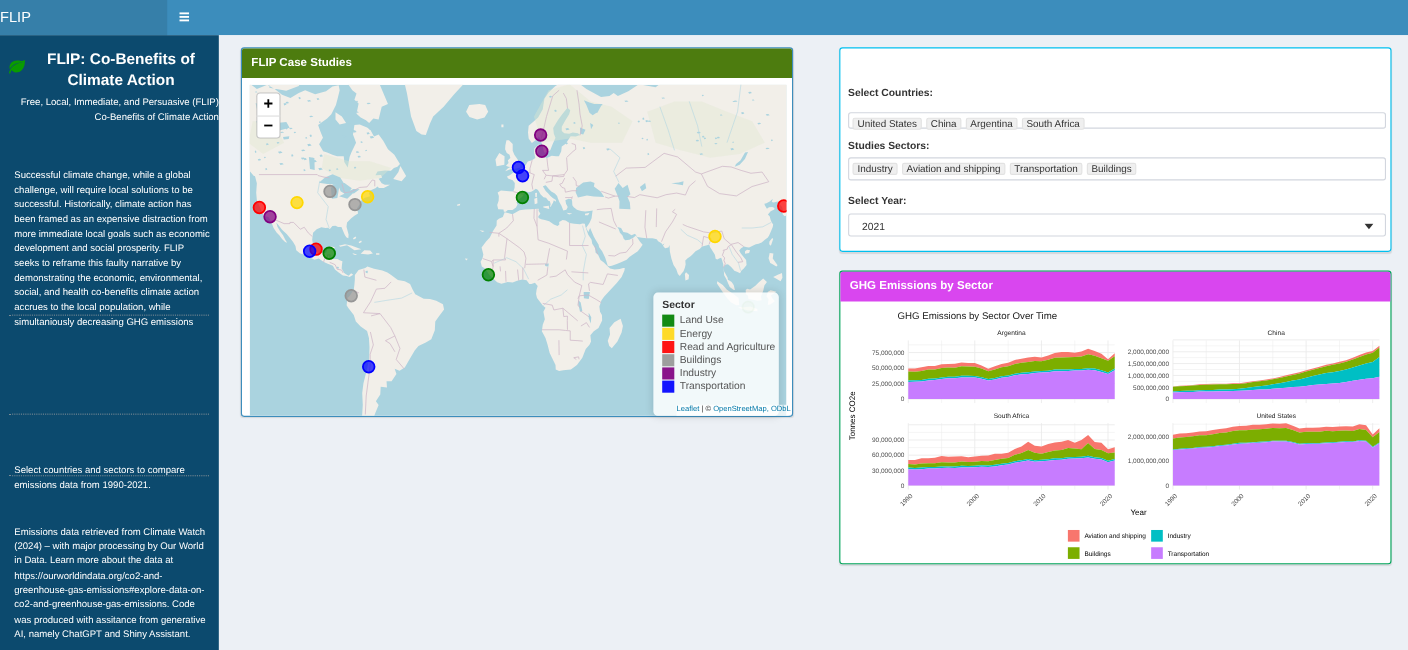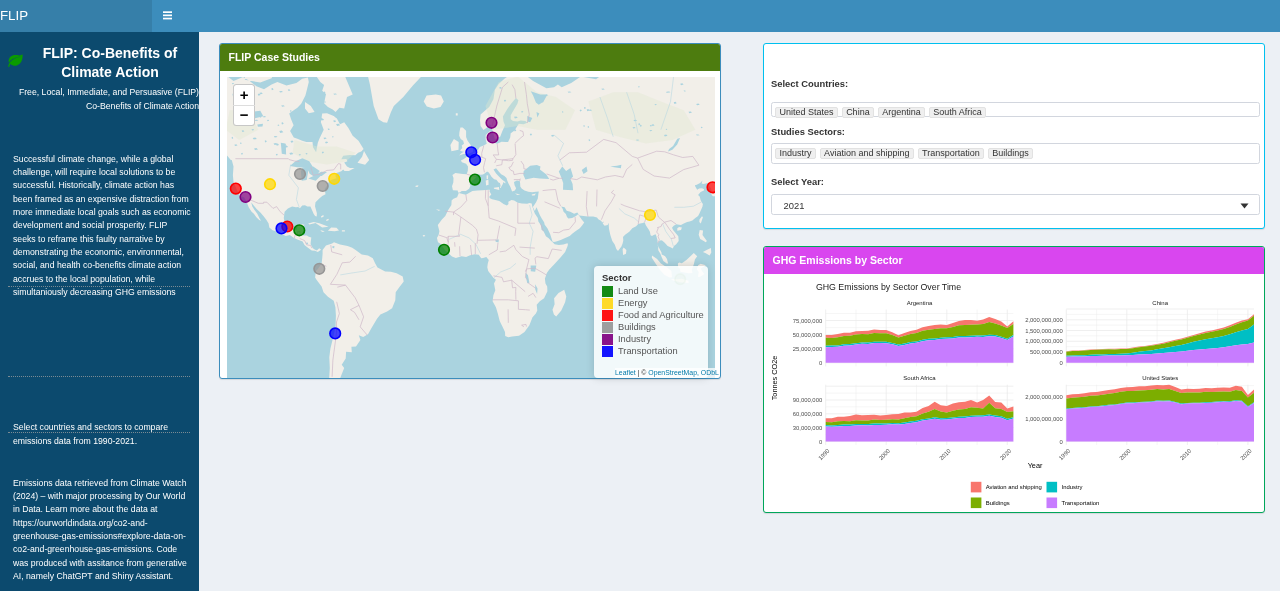--- a/index.html
+++ b/index.html
@@ -83,21 +83,21 @@
 <div class="abs" style="left:233.3px;top:105.3px;width:21.5px;border-top:1px solid #ddd"></div>
 <div class="abs" style="left:233.3px;top:105.3px;width:21.5px;height:21px;color:#000;font-size:15px;font-weight:bold;text-align:center;line-height:20px">−</div>
 
 <div class="abs" style="left:594px;top:266px;width:114px;height:112px;background:rgba(255,255,255,0.85);border-radius:4px;box-shadow:0 0 8px rgba(0,0,0,0.15)">
   <div style="position:absolute;left:8px;top:6px;font-weight:bold;font-size:9.5px;color:#333">Sector</div>
   <div style="position:absolute;left:8px;top:19.8px;width:11px;height:11px;background:#008000;opacity:0.92"></div>
     <div style="position:absolute;left:24px;top:19.6px;font-size:9.3px;color:#555;white-space:nowrap">Land Use</div>
     <div style="position:absolute;left:8px;top:31.9px;width:11px;height:11px;background:#ffd716;opacity:0.92"></div>
     <div style="position:absolute;left:24px;top:31.7px;font-size:9.3px;color:#555;white-space:nowrap">Energy</div>
     <div style="position:absolute;left:8px;top:43.9px;width:11px;height:11px;background:#ff0000;opacity:0.92"></div>
-    <div style="position:absolute;left:24px;top:43.7px;font-size:9.3px;color:#555;white-space:nowrap">Food and Agriculture</div>
+    <div style="position:absolute;left:24px;top:43.7px;font-size:9.3px;color:#555;white-space:nowrap">Read and Agriculture</div>
     <div style="position:absolute;left:8px;top:56.0px;width:11px;height:11px;background:#969696;opacity:0.92"></div>
     <div style="position:absolute;left:24px;top:55.8px;font-size:9.3px;color:#555;white-space:nowrap">Buildings</div>
     <div style="position:absolute;left:8px;top:68.0px;width:11px;height:11px;background:#800080;opacity:0.92"></div>
     <div style="position:absolute;left:24px;top:67.8px;font-size:9.3px;color:#555;white-space:nowrap">Industry</div>
     <div style="position:absolute;left:8px;top:80.1px;width:11px;height:11px;background:#0000ff;opacity:0.92"></div>
     <div style="position:absolute;left:24px;top:79.9px;font-size:9.3px;color:#555;white-space:nowrap">Transportation</div>
 </div>
 
 <div class="abs" style="left:615px;top:367.5px;width:102px;height:10.9px;background:rgba(255,255,255,0.75);font-size:6.9px;line-height:10.9px;text-align:right;padding-right:3px;color:#333;white-space:nowrap">
 <span style="color:#0078a8">Leaflet</span> | © <span style="color:#0078a8">OpenStreetMap, ODbL</span>

